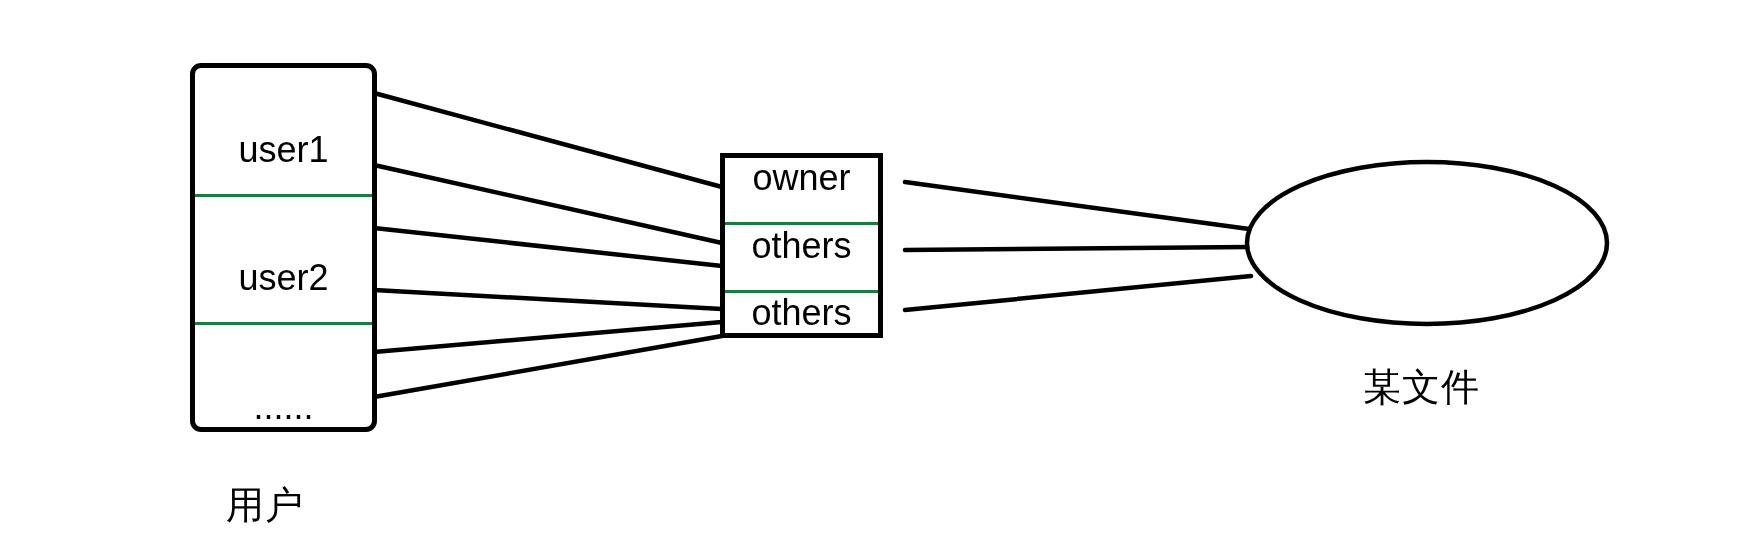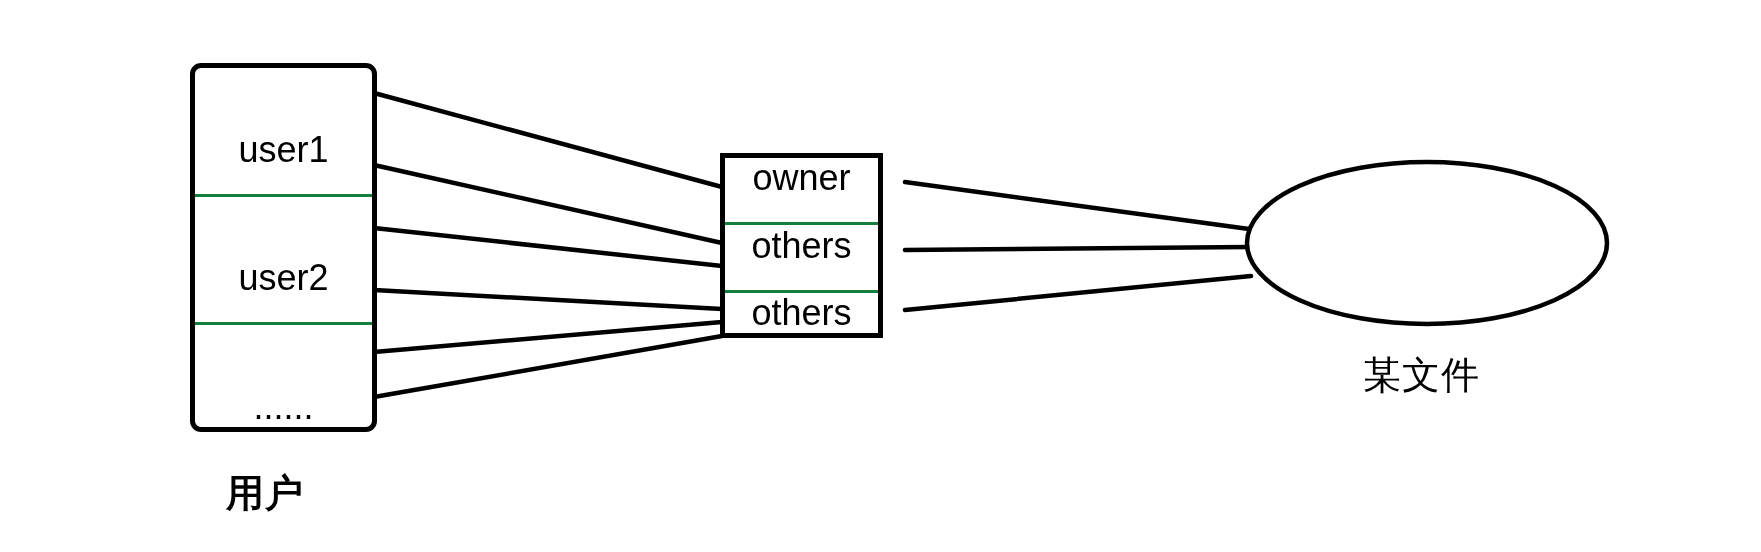--- a/index.html
+++ b/index.html
@@ -40,22 +40,23 @@
     white-space: nowrap;
   }
   .row + .row { border-top: 3px solid #15803d; margin-top: 24px; }
   .cjk-label {
     position: absolute;
     font-size: 38px;
     line-height: 1;
     letter-spacing: 1px;
     z-index: 2;
     white-space: nowrap;
+    margin-top: 12px;
   }
-  .users-label { left: 226px;  top: 474px; font-weight: bold; }
+  .users-label { left: 226px;  top: 474px; }
   .file-label  { left: 1363px; top: 356px; }
 </style>
 </head>
 <body>
 
 <div class="canvas">
 
   <svg class="connector-layer" viewBox="0 0 1761 552" xmlns="http://www.w3.org/2000/svg">
     <g stroke="#000000" stroke-width="4.5" stroke-linecap="round" fill="none">
       <line x1="374" y1="93" x2="722" y2="187"></line>

